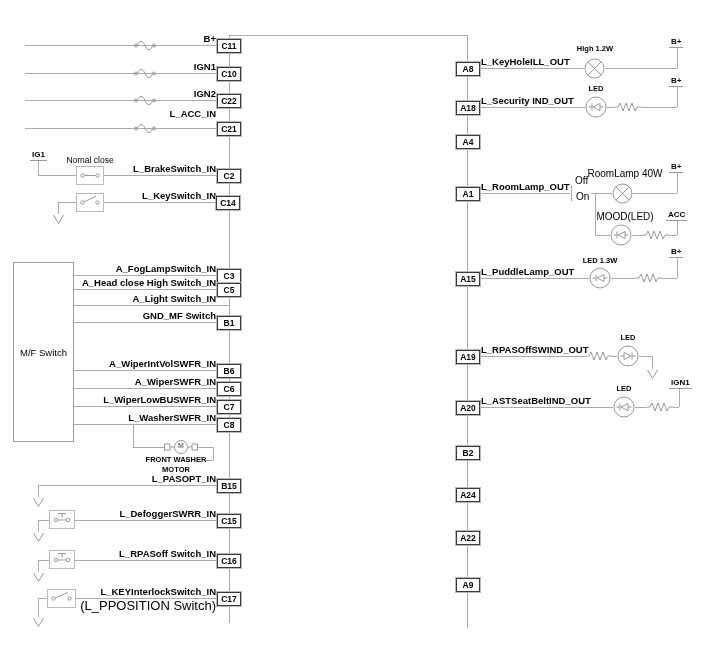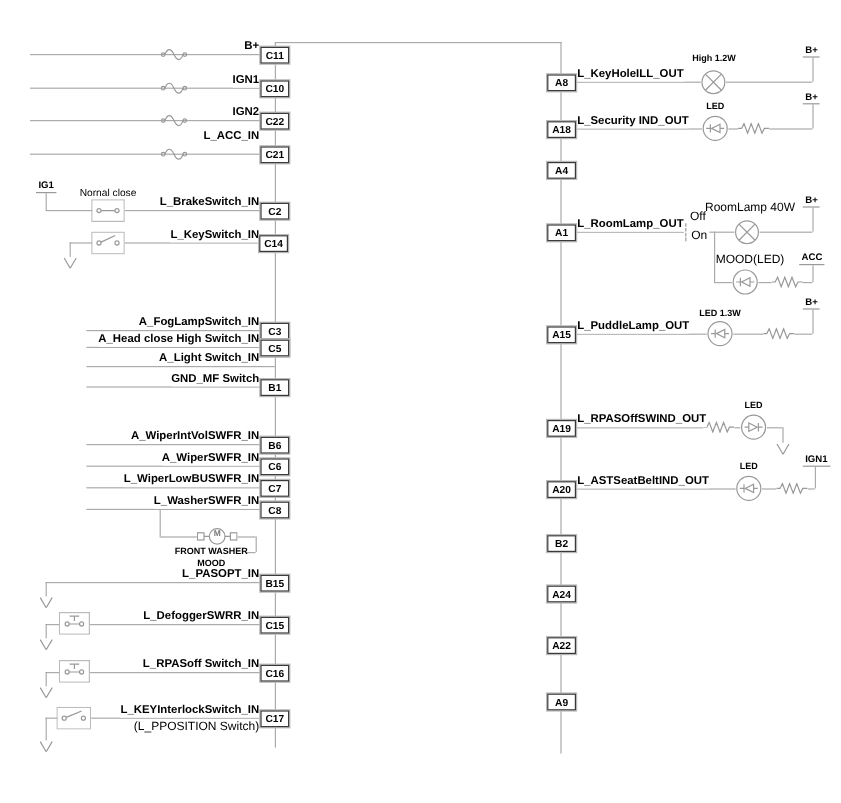--- a/index.html
+++ b/index.html
@@ -6,21 +6,21 @@
   .canvas{position:relative;width:701px;height:669px;background:#fff;
           font-family:"Liberation Sans",sans-serif;overflow:hidden;color:#000}
   .wh{position:absolute;height:1px;background:#ababab}
   .wv{position:absolute;width:1px;background:#ababab}
   .wvd{position:absolute;width:0;border-left:1px dashed #9a9a9a}
   .pin{position:absolute;width:22px;height:12px;background:#fff;border:1px solid #3a3a3a;
        box-shadow:0 0 0 1px #b8b8b8;font-size:8.5px;font-weight:bold;line-height:12px;
        text-align:center;z-index:4}
   .sig{position:absolute;font-size:9.5px;font-weight:bold;white-space:nowrap;background:#fff;
        z-index:3;line-height:12px}
-  .sub{position:absolute;font-size:10px;white-space:nowrap;z-index:3;line-height:9px}
+  .sub{position:absolute;font-size:13px;white-space:nowrap;z-index:3;line-height:9px}
   .note{position:absolute;font-size:8.5px;white-space:nowrap;z-index:3;text-align:center}
   .clabel{position:absolute;font-size:7.5px;font-weight:bold;text-align:center;z-index:3;white-space:nowrap}
   .blabel{position:absolute;font-size:10px;text-align:center;z-index:3;white-space:nowrap}
   .term{position:absolute;font-size:8px;font-weight:bold;border-bottom:1px solid #999;
         padding:0 2px 1px 2px;text-align:center;z-index:3;min-width:10px}
   .sym{position:absolute;z-index:2}
   .mfbox{position:absolute;border:1px solid #999;background:#fff;display:flex;align-items:center;
          justify-content:center;font-size:9.5px;z-index:2}
   .mlabel{position:absolute;font-size:7px;font-weight:bold;text-align:center;z-index:3;color:#777}
 </style>
@@ -91,20 +91,23 @@
       <line x1="8.2" y1="8.8" x2="20" y2="3.2" stroke="#999"></line>
     </svg>
   <div class="wh" style="left:104px;top:202px;width:125px"></div>
   <div class="wv" style="left:58px;top:202px;height:12px"></div>
   <svg class="sym" style="left:52px;top:214px" width="13" height="11">
       <path d="M1.5,1 L6.5,9.5 M11.5,1 L6.5,9.5" stroke="#999" fill="none"></path>
     </svg>
   <div class="sig" style="right:485px;top:190px">L_KeySwitch_IN</div>
   <div class="pin" style="left:216px;top:196px">C14</div>
 
+  <div class="mfbox" style="left:13px;top:262px;width:59px;height:178px">
+      <span>M/F Switch</span>
+    </div>
 
   <div class="wh" style="left:72px;top:275px;width:157px"></div>
   <div class="sig" style="right:485px;top:263px">A_FogLampSwitch_IN</div>
   <div class="pin" style="left:217px;top:269px">C3</div>
 
   <div class="wh" style="left:72px;top:289px;width:157px"></div>
   <div class="sig" style="right:485px;top:277px">A_Head close High Switch_IN</div>
   <div class="pin" style="left:217px;top:283px">C4</div>
 
   <div class="wh" style="left:72px;top:305px;width:157px"></div>
@@ -138,21 +141,21 @@
       <line x1="6" y1="8" x2="10.5" y2="8" stroke="#999"></line>
       <circle cx="17" cy="8" r="6.5" stroke="#999" fill="none"></circle>
       <line x1="23.5" y1="8" x2="28" y2="8" stroke="#999"></line>
       <rect x="28" y="5" width="5.5" height="6" stroke="#999" fill="none"></rect>
     </svg>
   <div class="mlabel" style="left:176px;top:442px;width:10px">M</div>
   <div class="wh" style="left:198px;top:447px;width:15px"></div>
   <div class="wv" style="left:213px;top:447px;height:13px"></div>
   <div class="wh" style="left:205px;top:460px;width:8px"></div>
   <div class="clabel" style="left:130px;top:455px;width:92px">FRONT WASHER</div>
-  <div class="clabel" style="left:130px;top:465px;width:92px">MOOD</div>
+  <div class="clabel" style="left:130px;top:465px;width:92px">MOTOR</div>
 
   <div class="wh" style="left:38px;top:485px;width:191px"></div>
   <div class="wv" style="left:38px;top:485px;height:12px"></div>
   <svg class="sym" style="left:32px;top:497px" width="13" height="11">
       <path d="M1.5,1 L6.5,9.5 M11.5,1 L6.5,9.5" stroke="#999" fill="none"></path>
     </svg>
   <div class="sig" style="right:485px;top:473px">L_PASOPT_IN</div>
   <div class="pin" style="left:217px;top:479px">B15</div>
 
   <div class="wh" style="left:38px;top:520px;width:12px"></div>

